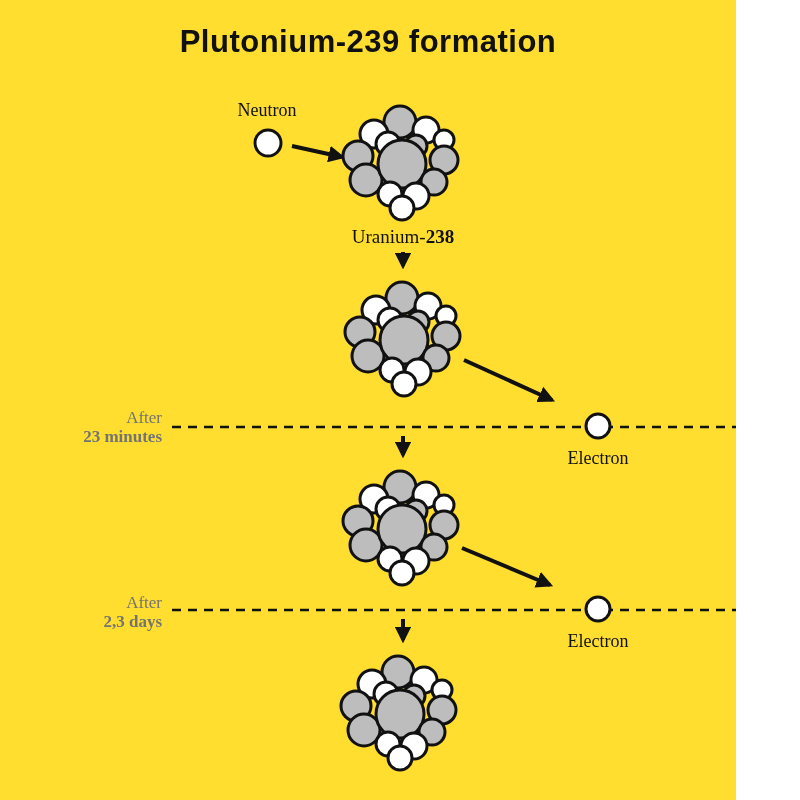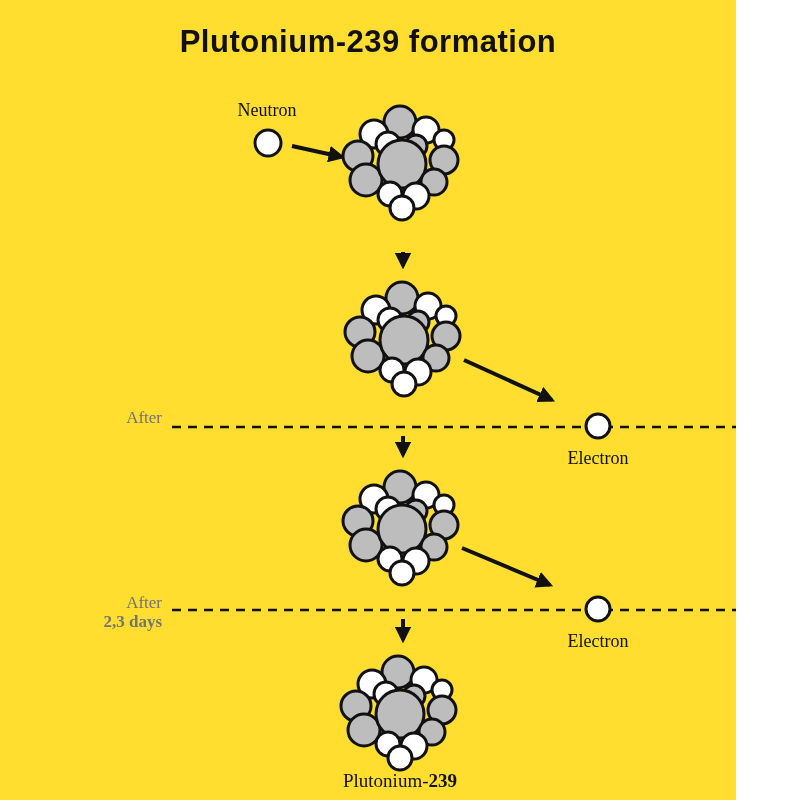--- a/index.html
+++ b/index.html
@@ -85,33 +85,34 @@
 
     <circle class="particle" cx="268" cy="143" r="13"></circle>
     <circle class="particle" cx="598" cy="426" r="12"></circle>
     <circle class="particle" cx="598" cy="609" r="12"></circle>
   </svg>
 
   <div class="title">Plutonium-239 formation</div>
 
   <div class="particle-label" style="left:192px; top:100px;">Neutron</div>
 
+  <div class="label" style="left:253px; top:226px;">
+    <span>Uranium-</span><b>238</b>
+  </div>
 
 
   <div class="after" style="top:408px;">
     <span>After</span>
+    <b>23 minutes</b>
   </div>
 
   <div class="particle-label" style="left:523px; top:448px;">Electron</div>
 
 
   <div class="after" style="top:593px;">
     <span>After</span>
     <b>2,3 days</b>
   </div>
 
   <div class="particle-label" style="left:523px; top:631px;">Electron</div>
 
-  <div class="label" style="left:250px; top:770px;">
-    <span>Plutonium-</span><b>239</b>
-  </div>
 
 </div>
 
 </body></html>

